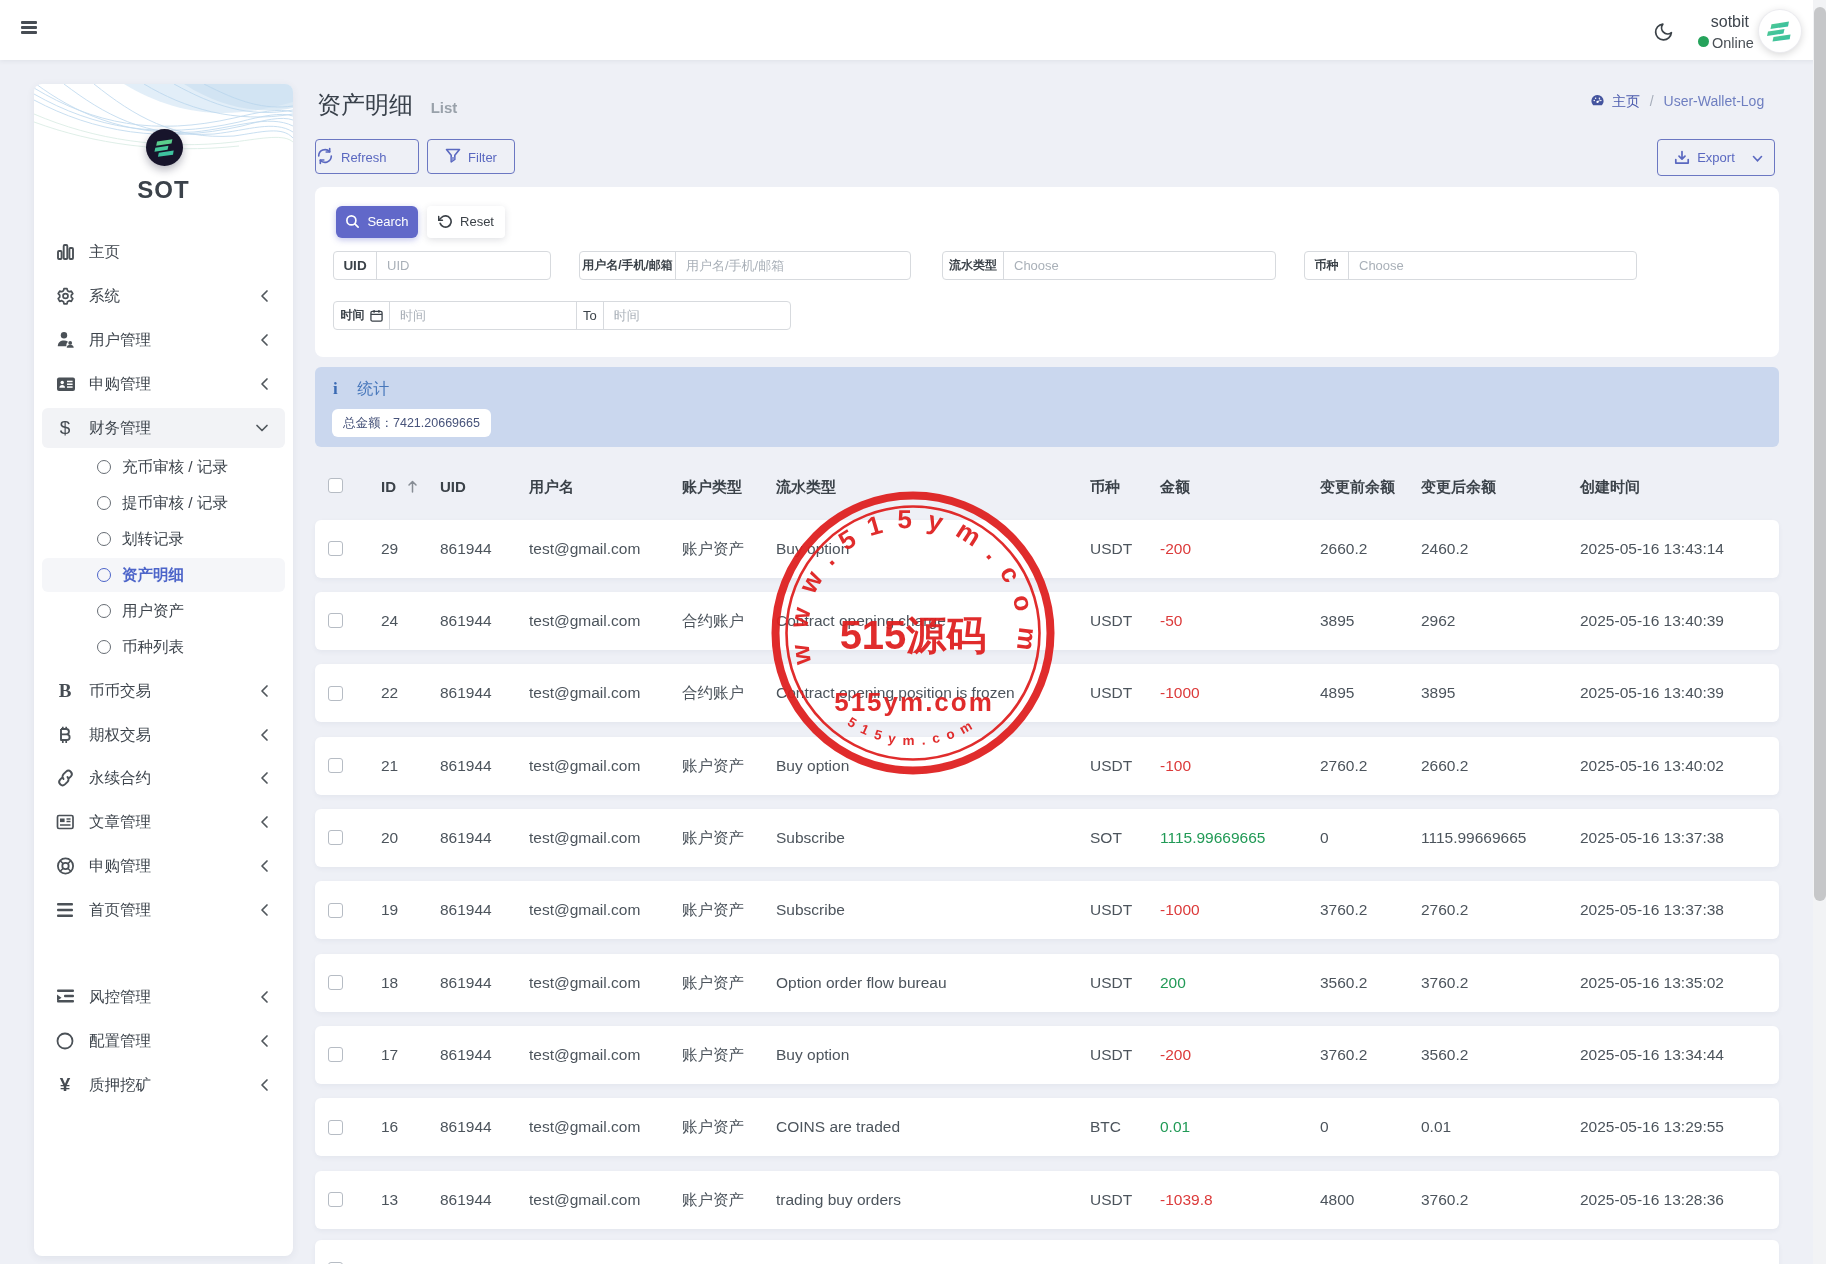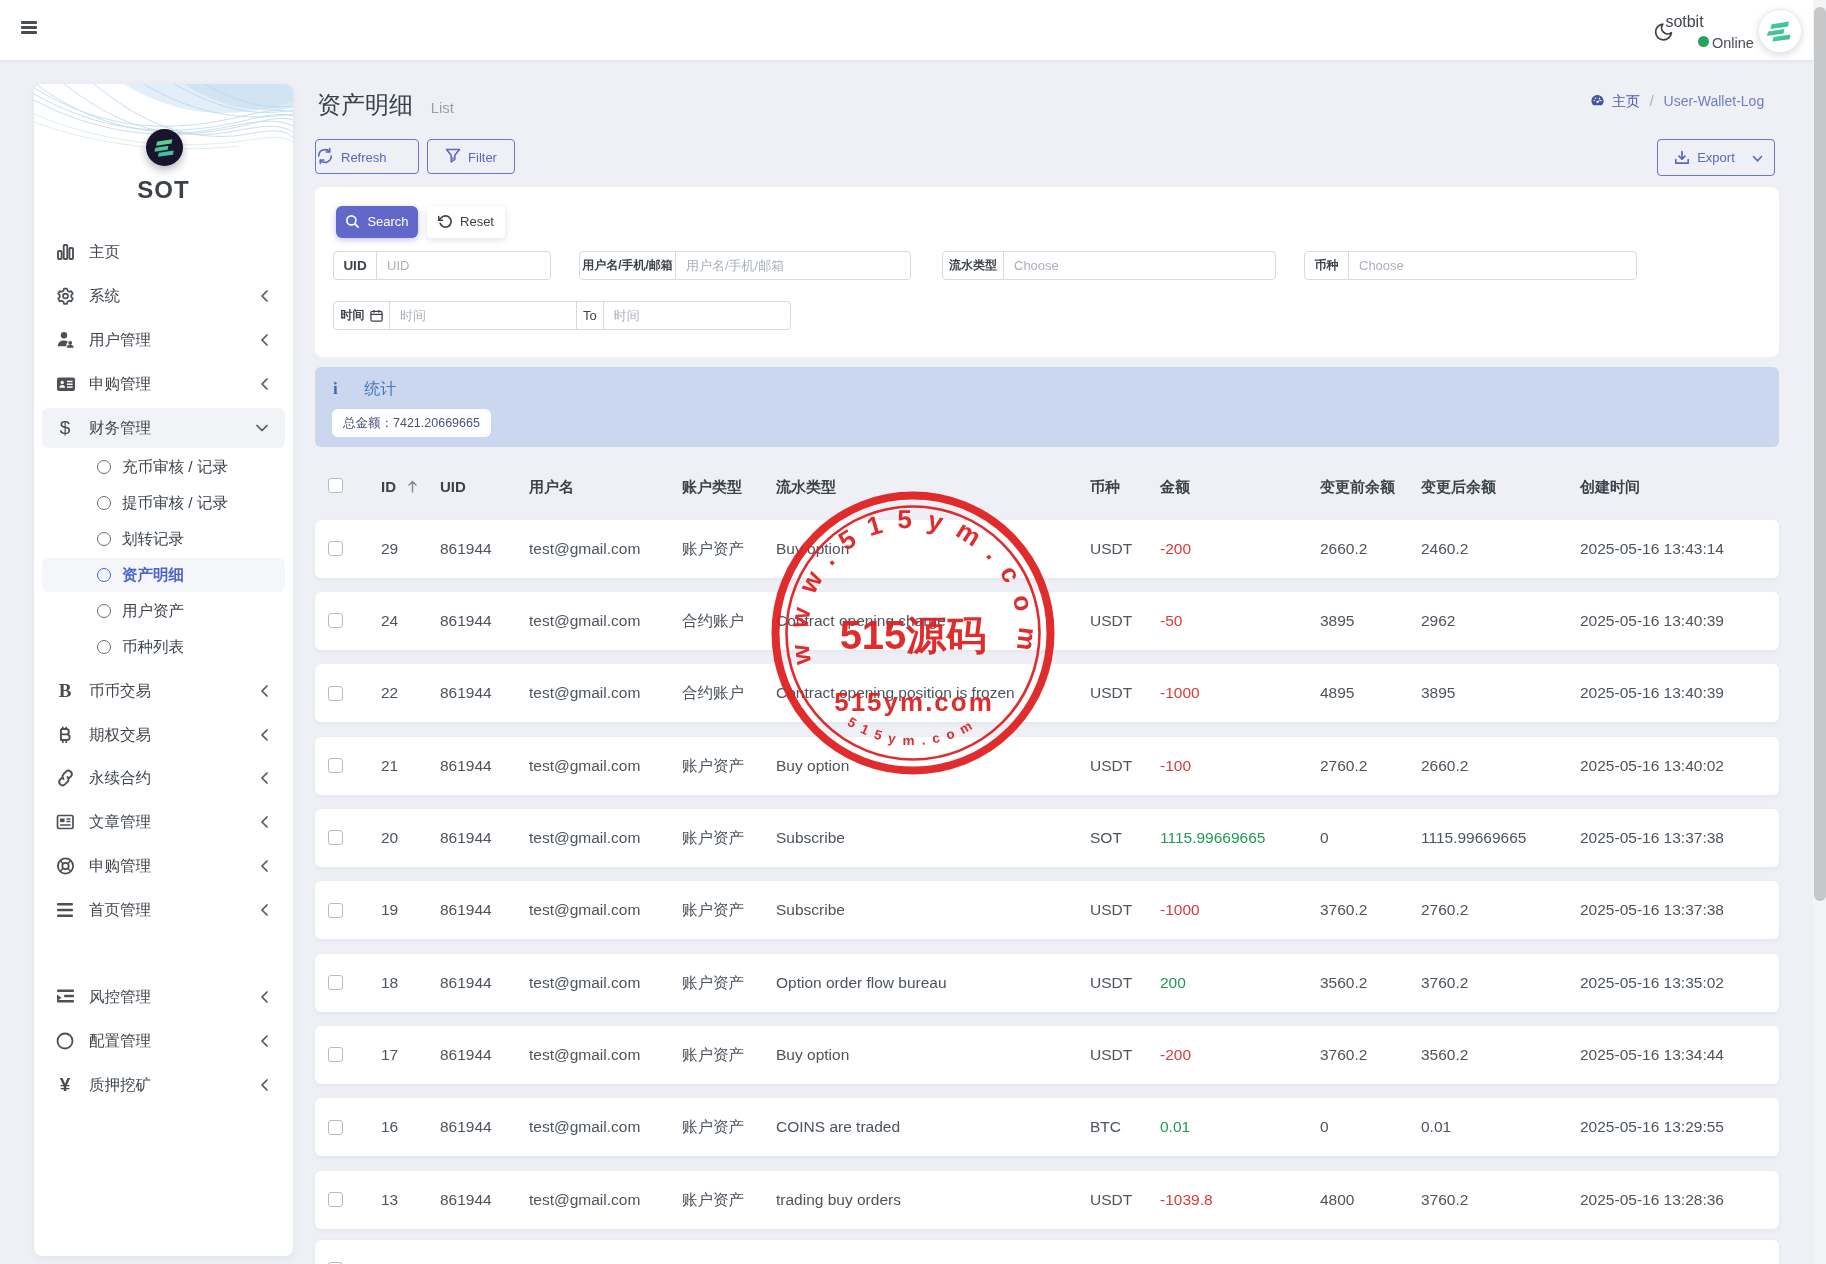--- a/index.html
+++ b/index.html
@@ -43,21 +43,21 @@
 border:1.6px solid #b6bcc4;border-radius:3px;background:#fff}
 .red{color:#dc3a3a}.grn{color:#219a56}
 </style></head><body>
 <div id="topbar">
 <div class="hbar" style="top:21px"></div>
 <div class="hbar" style="top:26.2px"></div>
 <div class="hbar" style="top:31.4px"></div>
 <svg class="abs" style="left:1653px;top:20px" width="21" height="24" viewBox="0 0 24 24" fill="none" stroke="#3b4248" stroke-width="2" stroke-linecap="round" stroke-linejoin="round">
 <path d="M21 12.79A9 9 0 1 1 11.21 3 7 7 0 0 0 21 12.79z"></path>
     </svg>
-<div class="abs" style="left:1620px;top:13px;width:129px;text-align:center;font-size:16px;color:#3f464e;font-weight:500">sotbit</div>
+<div class="abs" style="left:1620px;top:13px;width:129px;text-align:right;font-size:16px;color:#3f464e;font-weight:500">sotbit</div>
 <div class="abs" style="left:1698px;top:36px;width:11px;height:11px;border-radius:50%;background:#25a35b"></div>
 <div class="abs" style="left:1712px;top:34.5px;font-size:14.5px;color:#4a5056">Online</div>
 <div class="abs" style="left:1759px;top:10px;width:42px;height:42px;border-radius:50%;background:#fff;
 box-shadow:0 0 0 1px #ececf0,0 2px 8px rgba(0,0,0,.18)">
 <svg style="position:absolute;left:8px;top:9px" width="26" height="24" viewBox="0 0 26 24">
 <defs>
           <linearGradient id="lg1" x1="0" y1="0" x2="1" y2="1">
 <stop offset="0" stop-color="#57cb8e"></stop>
             <stop offset="1" stop-color="#2fbda6"></stop>
           </linearGradient>
@@ -261,21 +261,21 @@
     </div>
     <div class="mitem" style="top:979px">
       <div class="ictxt" style="font-family:Liberation Sans,sans-serif;font-weight:bold">¥</div>
       <span class="lab">质押挖矿</span>
       <svg class="chev" width="9" height="14" viewBox="0 0 9 14" fill="none" stroke="#51575d" stroke-width="1.7" stroke-linecap="round" stroke-linejoin="round">
         <path d="M7 2 L2 7 L7 12"></path>
       </svg>
     </div>
   </div>
 <div class="abs" style="left:317px;top:89px;font-size:24px;color:#39414b;font-weight:500">资产明细
-<span style="font-size:15px;color:#99a1aa;font-weight:400;margin-left:11px">List</span></div>
+<span style="font-size:15px;color:#99a1aa;font-weight:700;margin-left:11px">List</span></div>
 <div class="abs" style="left:1590px;top:93px;width:174px;font-size:14px;color:#4a5aad;white-space:nowrap">
 <svg style="vertical-align:-2px" width="15" height="15" viewBox="0 0 16 16" fill="#44549e">
 <path d="M8 2 a6.5 6.5 0 0 1 6.5 6.5 c0 1.8-.7 3.4-1.9 4.5 H3.4 A6.5 6.5 0 0 1 8 2z"></path>
 <circle cx="8" cy="9.5" r="1.2" fill="#fff"></circle>
 <path d="M8.5 9 L11 5.5 L9.5 9.6 Z" fill="#fff"></path>
 <circle cx="4.5" cy="8" r=".8" fill="#fff"></circle>
       <circle cx="11.5" cy="8" r=".8" fill="#fff"></circle>
 <circle cx="6" cy="5.5" r=".8" fill="#fff"></circle>
       <circle cx="10" cy="5.5" r=".8" fill="#fff"></circle>
 </svg>
@@ -335,21 +335,21 @@
         <rect x="1" y="2.5" width="12" height="10.5" rx="1.5"></rect>
         <path d="M1 5.8 h12 M4.4 1 v3 M9.6 1 v3"></path>
       </svg></div>
 <div class="iph" style="width:186px">时间</div>
 <div style="height:100%;display:flex;align-items:center;padding:0 6px;font-size:13px;color:#3b4249;border-left:1px solid #d7dade;border-right:1px solid #d7dade">To</div>
 <div class="iph">时间</div>
 </div>
 <div class="abs" style="left:315px;top:367px;width:1464px;height:80px;background:#cad7ee;border-radius:6px">
 <div class="abs" style="left:18px;top:12px;font-size:16px;color:#4777bb">
 <span style="font-family:'Liberation Serif',serif;font-weight:bold;font-size:17px;color:#3a6ab3">i</span>
-<span style="margin-left:22px">统计</span></div>
+<span style="margin-left:15px">统计</span></div>
 <div class="abs" style="left:17px;top:42px;height:28px;background:#fff;border-radius:6px;line-height:28px;
 padding:0 11px;font-size:12.5px;color:#47537a">总金额：7421.20669665</div>
 </div>
 <div class="abs" style="left:315px;top:478px;width:1464px;height:17px">
     <div class="cbx" style="top:0;margin-top:0;left:13px"></div>
     <div class="hcell" style="left:66px">ID</div>
     <div class="hcell" style="left:125px">UID</div>
     <div class="hcell" style="left:214px">用户名</div>
     <div class="hcell" style="left:367px">账户类型</div>
     <div class="hcell" style="left:461px">流水类型</div>

